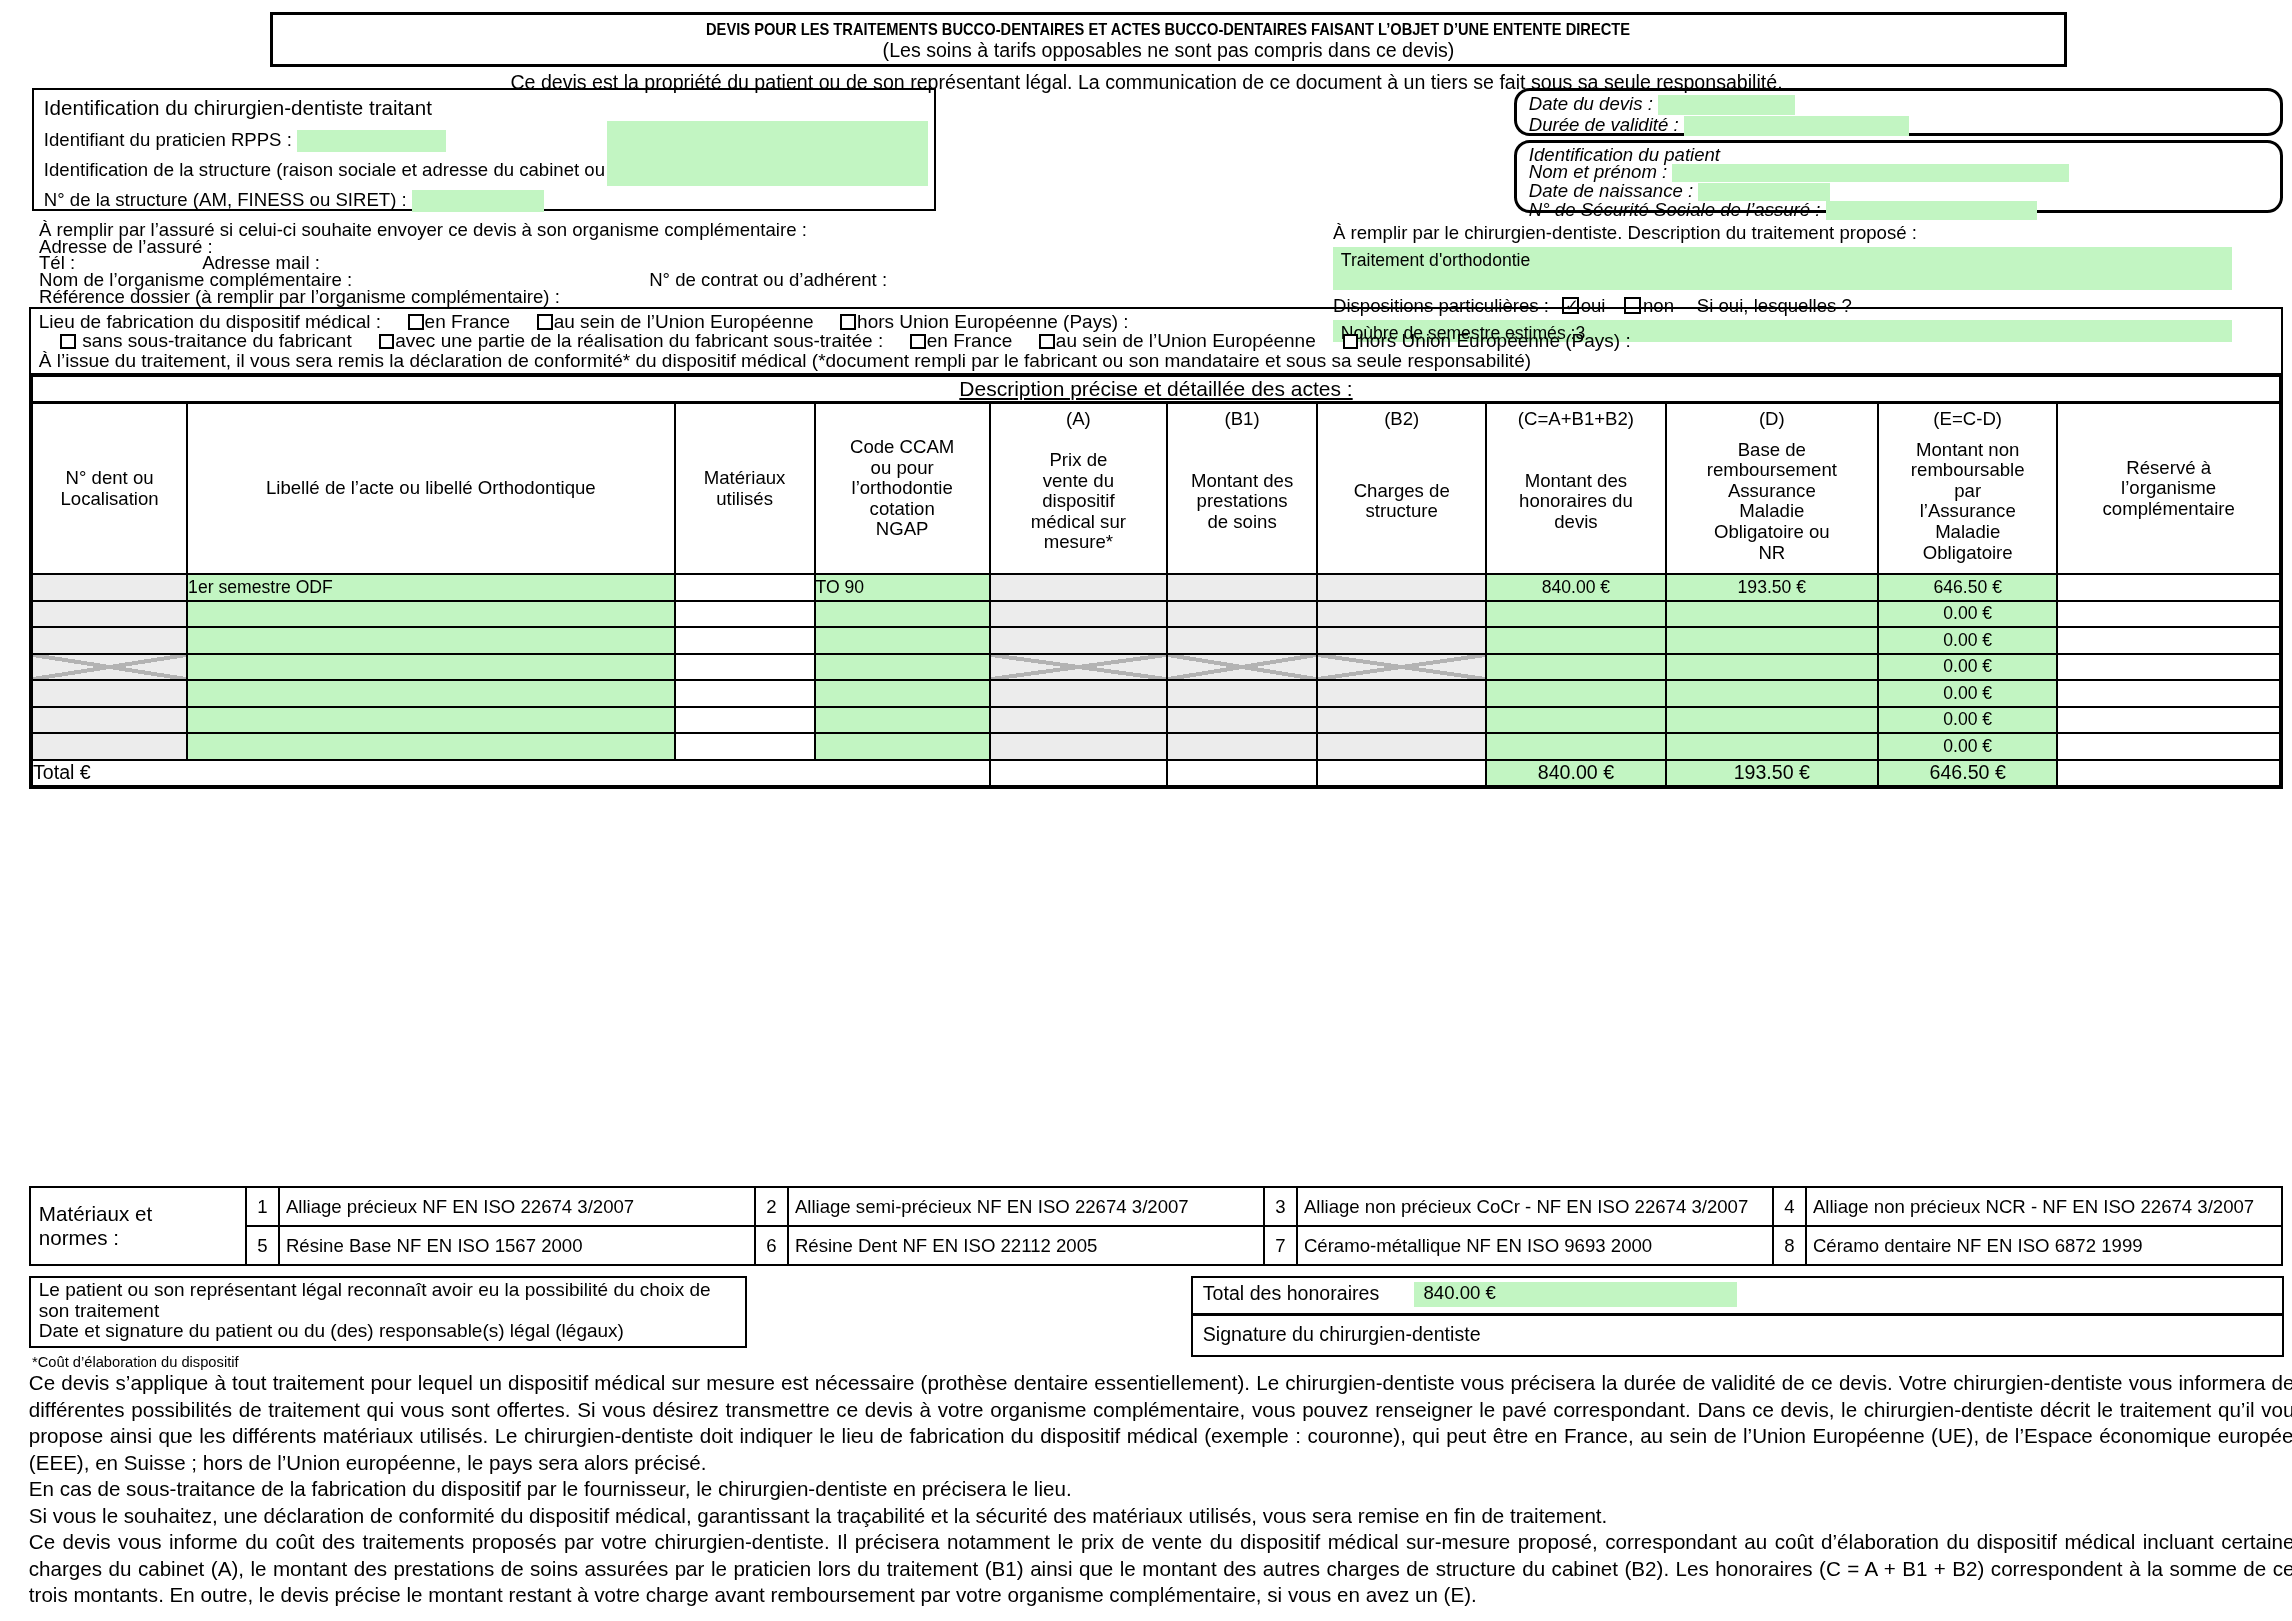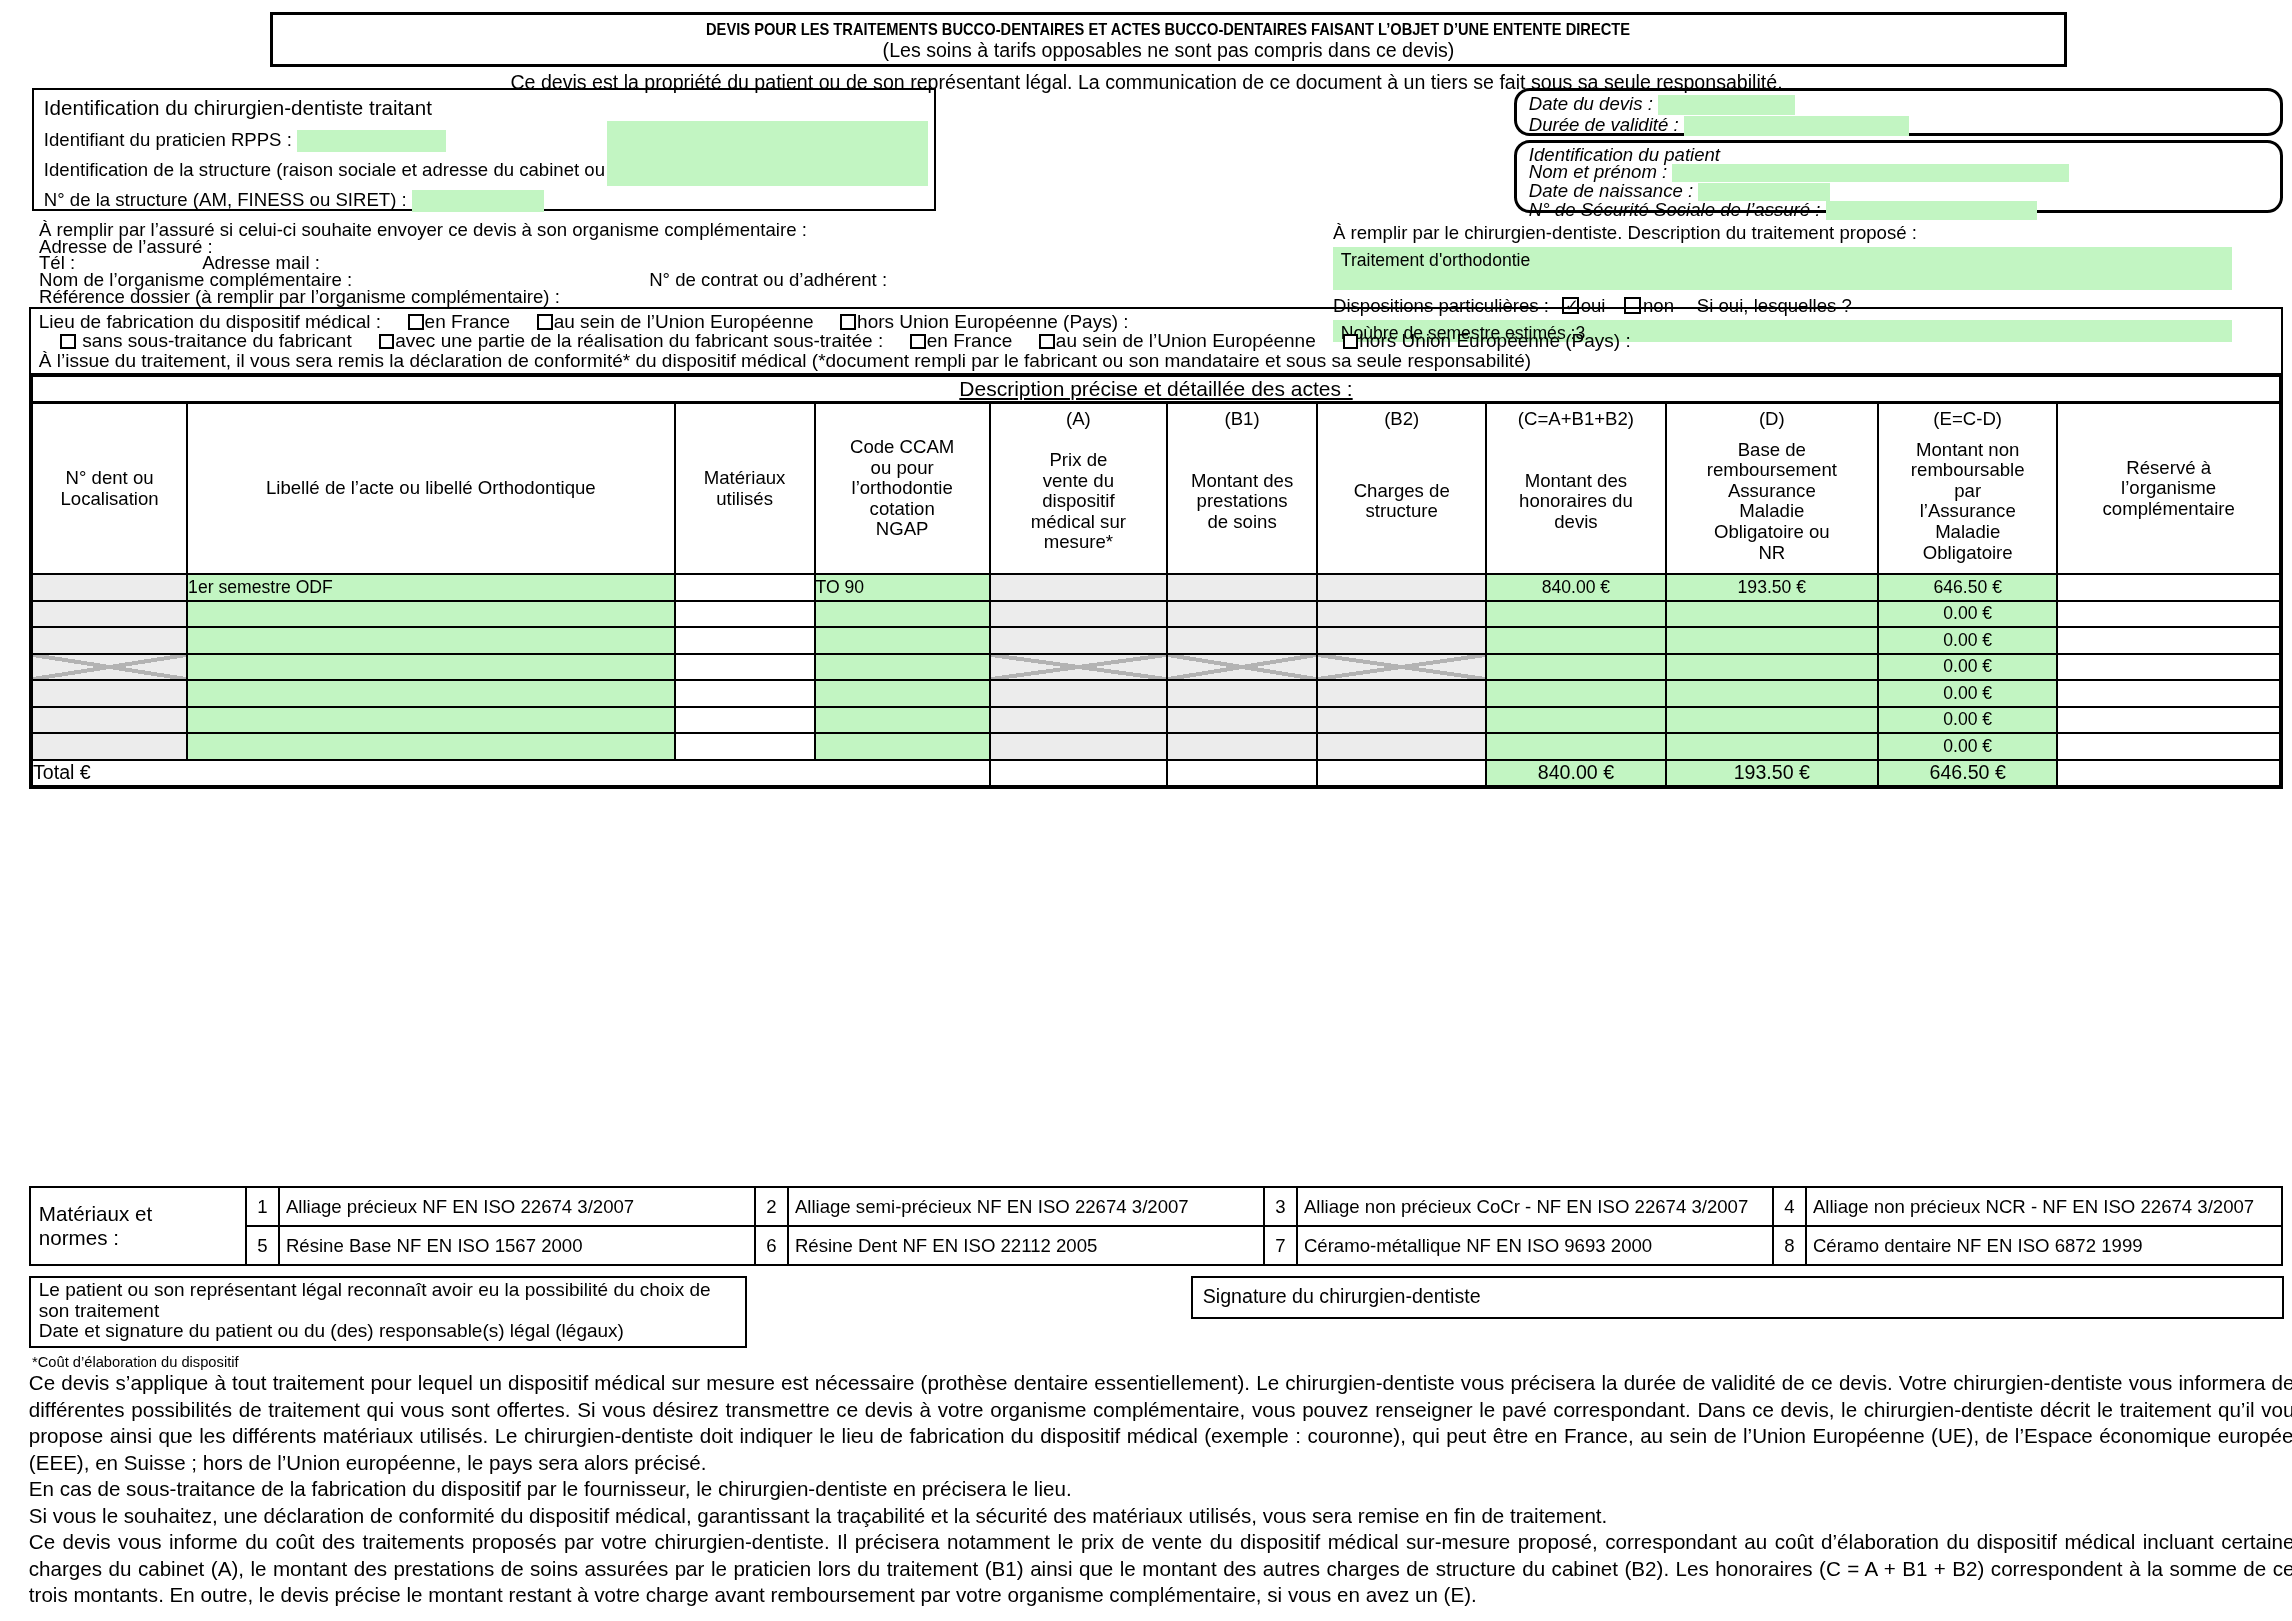--- a/index.html
+++ b/index.html
@@ -432,20 +432,24 @@
   </tbody>
     </table>
 
   <div class="abs ack-box">
     <div>Le patient ou son représentant légal reconnaît avoir eu la possibilité du choix de son traitement</div>
     <div>Date et signature du patient ou du (des) responsable(s) légal (légaux)</div>
   </div>
   <div class="abs footnote">*Coût d’élaboration du dispositif</div>
 
   <div class="abs fees-box">
+    <div class="fees-row1">
+      <span>Total des honoraires</span>
+      <span class="gf">840.00 €</span>
+    </div>
     <div class="fees-row2">Signature du chirurgien-dentiste</div>
   </div>
 
   <div class="abs footer-text">
     <div>Ce devis s’applique à tout traitement pour lequel un dispositif médical sur mesure est nécessaire (prothèse dentaire essentiellement). Le chirurgien-dentiste vous précisera la durée de validité de ce devis. Votre chirurgien-dentiste vous informera des différentes possibilités de traitement qui vous sont offertes. Si vous désirez transmettre ce devis à votre organisme complémentaire, vous pouvez renseigner le pavé correspondant. Dans ce devis, le chirurgien-dentiste décrit le traitement qu’il vous propose ainsi que les différents matériaux utilisés. Le chirurgien-dentiste doit indiquer le lieu de fabrication du dispositif médical (exemple : couronne), qui peut être en France, au sein de l’Union Européenne (UE), de l’Espace économique européen (EEE), en Suisse ; hors de l’Union européenne, le pays sera alors précisé.</div>
     <div>En cas de sous-traitance de la fabrication du dispositif par le fournisseur, le chirurgien-dentiste en précisera le lieu.</div>
     <div>Si vous le souhaitez, une déclaration de conformité du dispositif médical, garantissant la traçabilité et la sécurité des matériaux utilisés, vous sera remise en fin de traitement.</div>
     <div>Ce devis vous informe du coût des traitements proposés par votre chirurgien-dentiste. Il précisera notamment le prix de vente du dispositif médical sur-mesure proposé, correspondant au coût d’élaboration du dispositif médical incluant certaines charges du cabinet (A), le montant des prestations de soins assurées par le praticien lors du traitement (B1) ainsi que le montant des autres charges de structure du cabinet (B2). Les honoraires (C = A + B1 + B2) correspondent à la somme de ces trois montants. En outre, le devis précise le montant restant à votre charge avant remboursement par votre organisme complémentaire, si vous en avez un (E).</div>
   </div>
 

